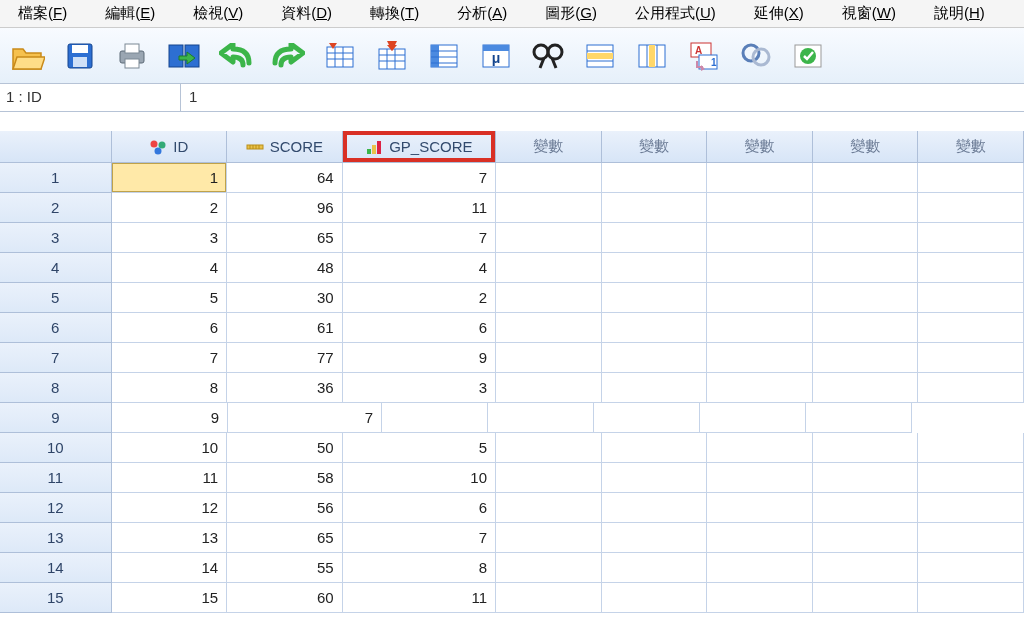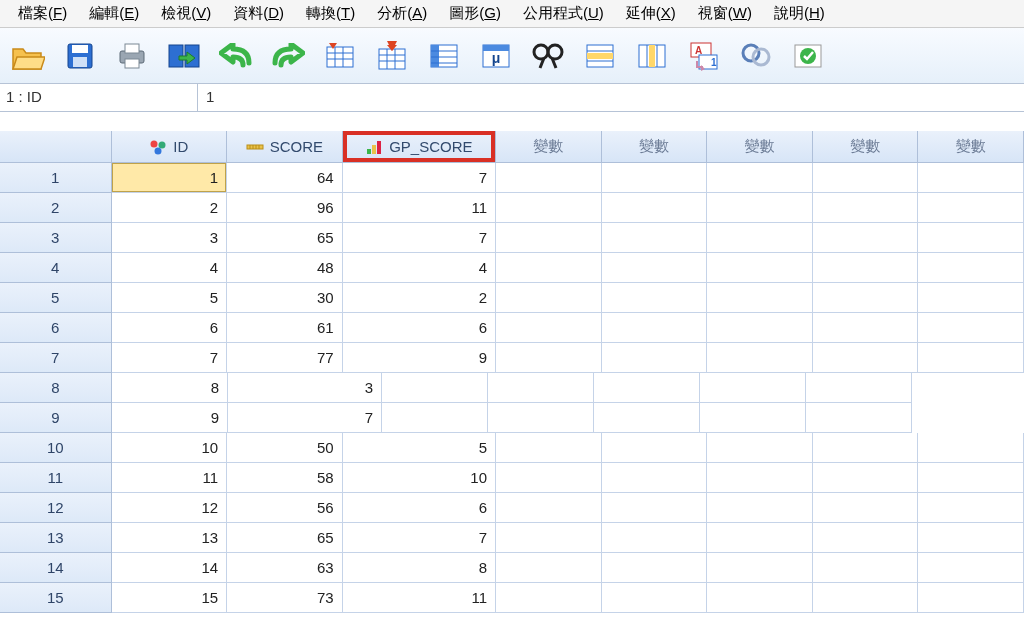--- a/index.html
+++ b/index.html
@@ -12,21 +12,21 @@
     overflow: hidden;
   }
   
   .menubar {
     display: flex;
     align-items: center;
     height: 28px;
     background: #f5f5f5;
     border-bottom: 1px solid #ccc;
     padding-left: 8px;
-    gap: 2px;
+    gap: 18px;
   }
   .menubar .menu-item {
     padding: 2px 10px;
     cursor: default;
     white-space: nowrap;
     color: #000;
   }
   .menubar .menu-item u { text-decoration: underline; }
 
   
@@ -48,21 +48,21 @@
 
   
   .refbar {
     display: flex;
     align-items: stretch;
     height: 28px;
     border-bottom: 1px solid #b6c3d6;
     background: #fff;
   }
   .refbar .ref {
-    width: 198px;
+    width: 181px;
     border-right: 1px solid #b6c3d6;
     padding: 4px 6px;
     color: #333;
     background: #fff;
   }
   .refbar .val {
     flex: 1;
     padding: 4px 8px;
     color: #333;
   }
@@ -422,20 +422,21 @@
         <div class="cell data col-3">9</div>
         <div class="cell data col-4 empty"></div>
         <div class="cell data col-5 empty"></div>
         <div class="cell data col-6 empty"></div>
         <div class="cell data col-7 empty"></div>
         <div class="cell data col-8 empty"></div>
       </div>
       <div class="grow">
         <div class="cell rownum col-rowhdr">8</div>
         <div class="cell data col-1">8</div>
+        <div class="cell data col-2">36</div>
         <div class="cell data col-3">3</div>
         <div class="cell data col-4 empty"></div>
         <div class="cell data col-5 empty"></div>
         <div class="cell data col-6 empty"></div>
         <div class="cell data col-7 empty"></div>
         <div class="cell data col-8 empty"></div>
       </div>
       <div class="grow">
         <div class="cell rownum col-rowhdr">9</div>
         <div class="cell data col-1">9</div>
@@ -486,32 +487,32 @@
         <div class="cell data col-3">7</div>
         <div class="cell data col-4 empty"></div>
         <div class="cell data col-5 empty"></div>
         <div class="cell data col-6 empty"></div>
         <div class="cell data col-7 empty"></div>
         <div class="cell data col-8 empty"></div>
       </div>
       <div class="grow">
         <div class="cell rownum col-rowhdr">14</div>
         <div class="cell data col-1">14</div>
-        <div class="cell data col-2">63</div>
+        <div class="cell data col-2">55</div>
         <div class="cell data col-3">8</div>
         <div class="cell data col-4 empty"></div>
         <div class="cell data col-5 empty"></div>
         <div class="cell data col-6 empty"></div>
         <div class="cell data col-7 empty"></div>
         <div class="cell data col-8 empty"></div>
       </div>
       <div class="grow">
         <div class="cell rownum col-rowhdr">15</div>
         <div class="cell data col-1">15</div>
-        <div class="cell data col-2">73</div>
+        <div class="cell data col-2">60</div>
         <div class="cell data col-3">11</div>
         <div class="cell data col-4 empty"></div>
         <div class="cell data col-5 empty"></div>
         <div class="cell data col-6 empty"></div>
         <div class="cell data col-7 empty"></div>
         <div class="cell data col-8 empty"></div>
       </div>
     </div>
 
 </div>

